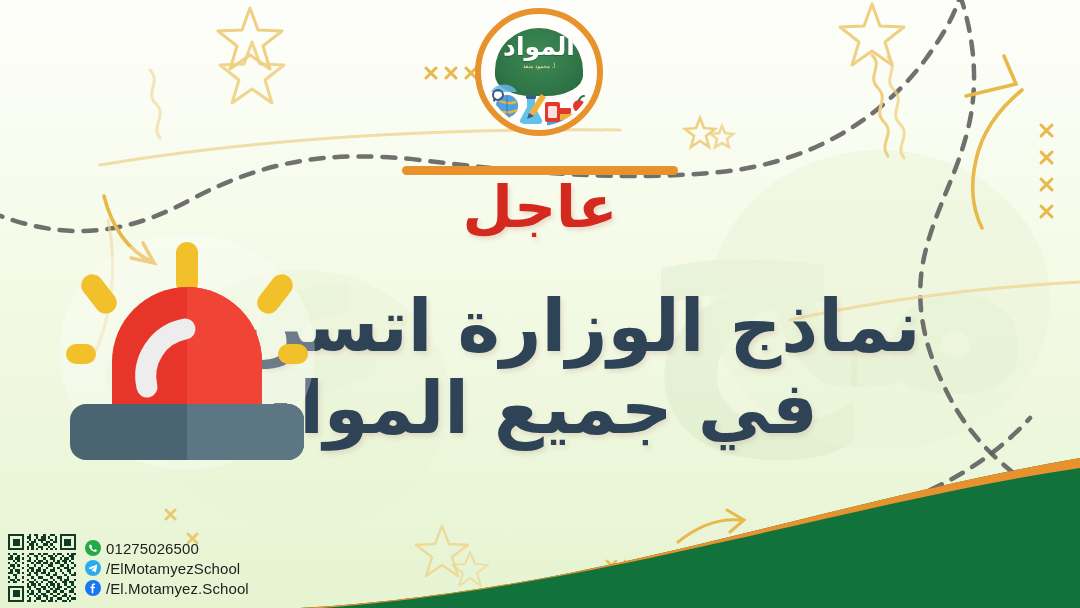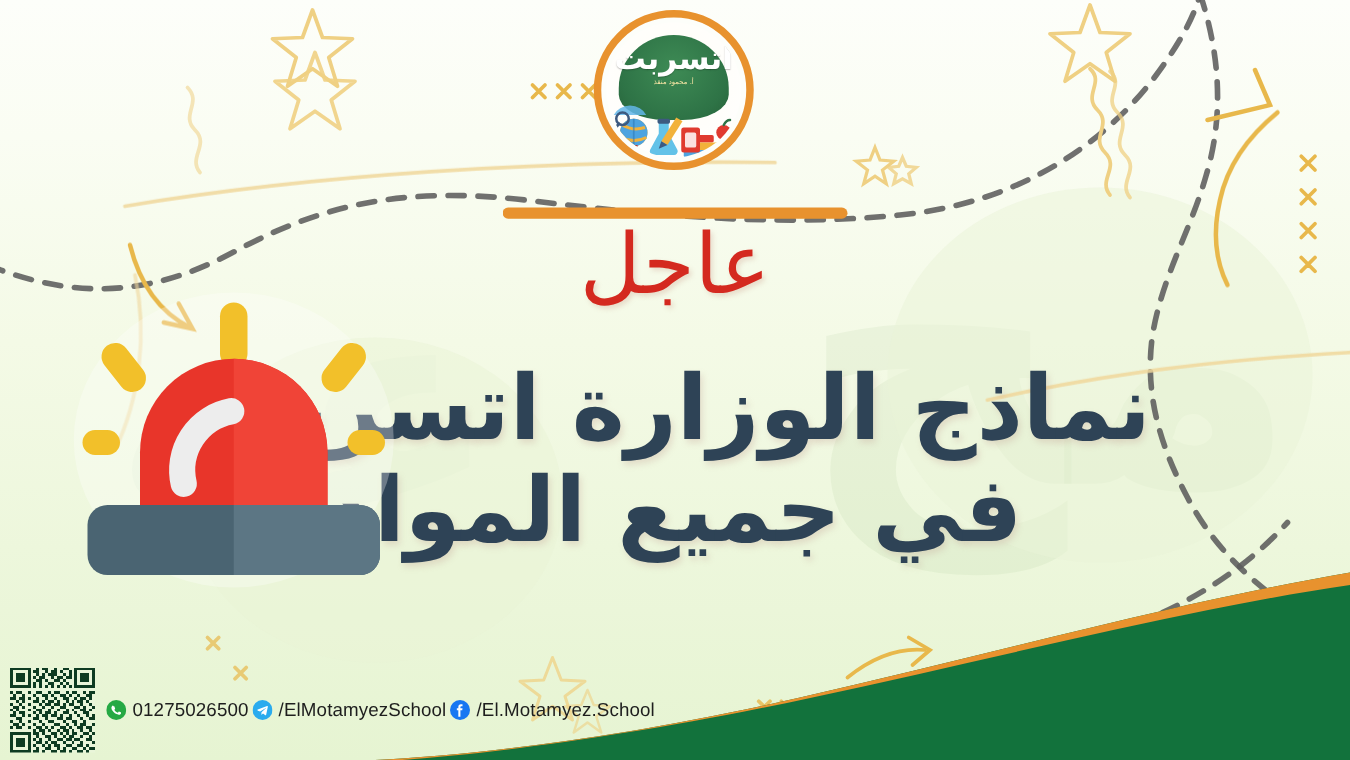--- a/index.html
+++ b/index.html
@@ -143,22 +143,22 @@
   }
 
   
   .urgent {
     position: absolute;
     left: 0; right: 0;
     top: 178px;
     text-align: center;
     direction: rtl;
     font-family: "DejaVu Sans", sans-serif;
-    font-size: 67px;
-    font-weight: 400;
+    font-size: 58px;
+    font-weight: 700;
     color: #D4291F;
     line-height: 1;
     text-shadow: 2px 3px 4px rgba(200,150,130,0.30);
     user-select: none;
   }
 
   .headline {
     position: absolute;
     left: 0; right: 0;
     top: 288px;
@@ -180,21 +180,21 @@
   
   .contact {
     position: absolute;
     left: 8px;
     bottom: 6px;
     display: flex;
     align-items: center;
     gap: 9px;
   }
   .qr { width: 68px; height: 68px; display: block; }
-  .contact-lines { display: flex; flex-direction: row; gap: 3px; }
+  .contact-lines { display: flex; flex-direction: column; gap: 3px; }
   .contact-row { display: flex; align-items: center; gap: 5px; }
   .contact-row .txt {
     font-family: "Liberation Sans", sans-serif;
     font-size: 15px;
     color: #1E1E1E;
     letter-spacing: .1px;
     white-space: nowrap;
   }
   .ci { width: 16px; height: 16px; display: block; flex: none; }
 </style>
@@ -297,21 +297,21 @@
       <path d="M 1080 170 L 1080 20 C 940 44 790 86 640 120 C 500 152 380 166 300 170 Z" fill="#12723C"></path>
       <path d="M 1080 20 C 940 44 790 86 640 120 C 500 152 380 166 300 170 L 322 170
                C 400 164 510 150 650 120 C 800 88 944 50 1080 30 Z" fill="#E8922E"></path>
     </svg>
   </div>
 
   <div class="logo-wrap">
     <div class="logo-ring">
       <div class="logo-inner">
         <div class="chalkboard"></div>
-        <div class="logo-script">اتسربت</div>
+        <div class="logo-script">المواد</div>
         <div class="logo-sub">أ. محمود منقذ</div>
 
         <svg class="logo-items" viewBox="0 0 108 48" xmlns="http://www.w3.org/2000/svg">
 
           <circle cx="22" cy="28" r="11" fill="#F2B23A"></circle>
           <path d="M 11 28 a 11 11 0 0 1 22 0 a 11 11 0 0 1 -22 0 Z" fill="#4DA3E0"></path>
           <path d="M 13 22 q 8 5 18 2 M 12 32 q 10 5 20 0" stroke="#F2B23A" stroke-width="2.4" fill="none"></path>
           <path d="M 22 17 v 22" stroke="#2E7AB5" stroke-width="1.4" fill="none" opacity=".6"></path>
           <rect x="19" y="38" width="6" height="5" fill="#C0392B"></rect>
 

